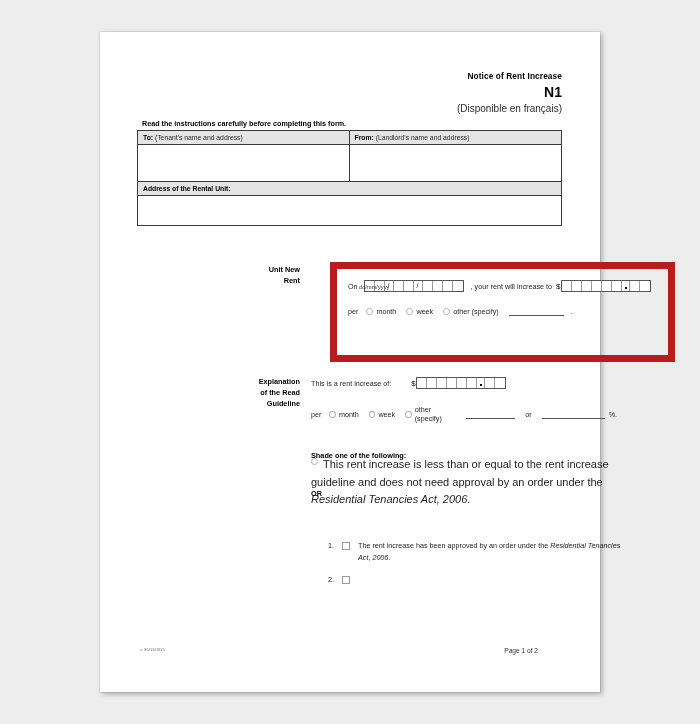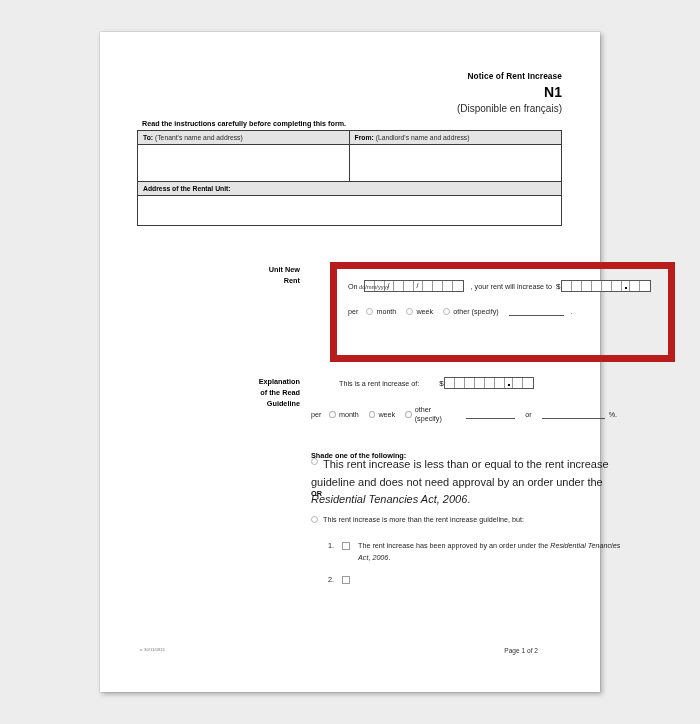--- a/index.html
+++ b/index.html
@@ -360,21 +360,21 @@
     </div>
     <div class="dmy">dd/mm/yyyy</div>
 
     <div class="sec-label" style="left:110px; top:345px; width:90px;">
       <div>Explanation</div>
       <div>of the Read</div>
       <div>Guideline</div>
     </div>
 
     <div class="expl-row1">
-      <span style="margin-right:20px;margin-left:28px;">This is a rent increase of:</span>
+      <span style="margin-right:20px;">This is a rent increase of:</span>
       <span class="dollar">$</span>
       <span class="segbox">
         <span class="cell"></span>
           <span class="cell"></span>
           <span class="cell"></span>
         <span class="cell"></span>
           <span class="cell"></span>
           <span class="cell"></span>
         <span class="dot"></span>
         <span class="cell"></span>
@@ -398,24 +398,20 @@
 
     <div class="shade-title">Shade one of the following:</div>
 
     <div class="opt-a">
       <span class="radio" style="float:left; margin-top:2px; margin-right:5px;"></span>
       <span>This rent increase is less than or equal to the rent increase guideline and does not need approval by an order under the </span><em>Residential Tenancies Act, 2006</em><span>.</span>
     </div>
 
     <div class="or-text">OR</div>
 
-    <div class="opt-b">
-      <span class="radio" style="float:left; margin-top:2px; margin-right:5px;"></span>
-      <span>This rent increase is more than the rent increase guideline, but:</span>
-    </div>
 
     <div class="numitem n1">
       <span class="num">1.</span>
       <span class="cbwrap"><span class="checkbox"></span></span>
       <span class="txt"><span>The rent increase has been approved by an order under the </span><em>Residential Tenancies Act, 2006</em><span>.</span></span>
     </div>
 
     <div class="numitem n2">
       <span class="num">2.</span>
       <span class="cbwrap"><span class="checkbox"></span></span>

